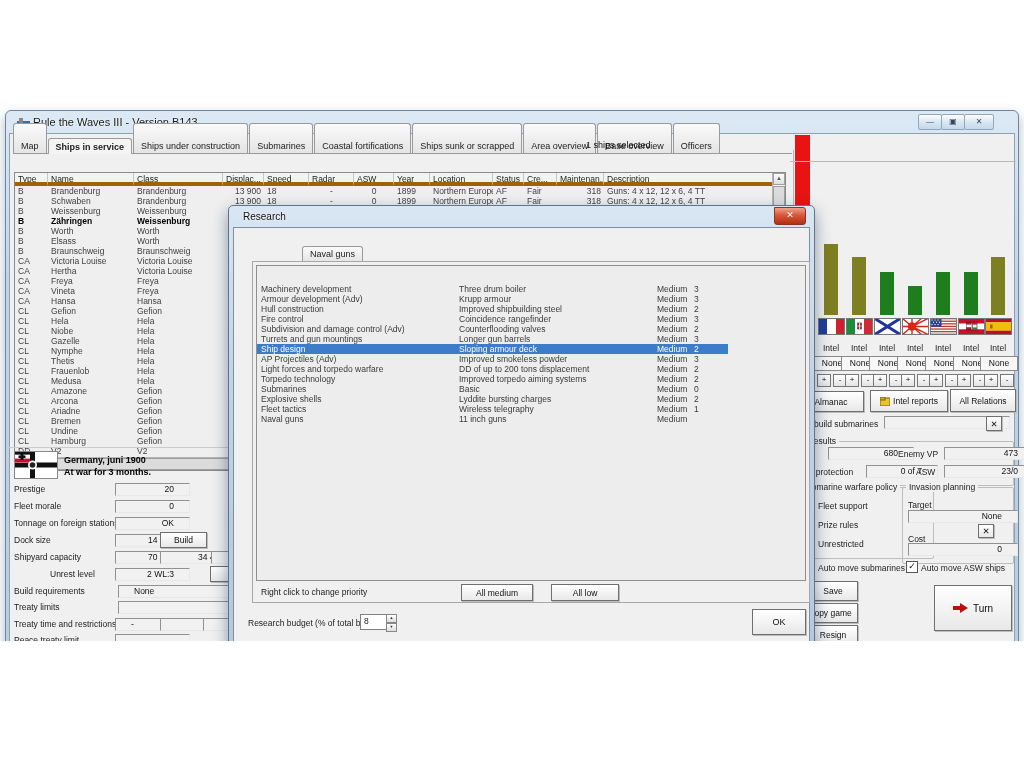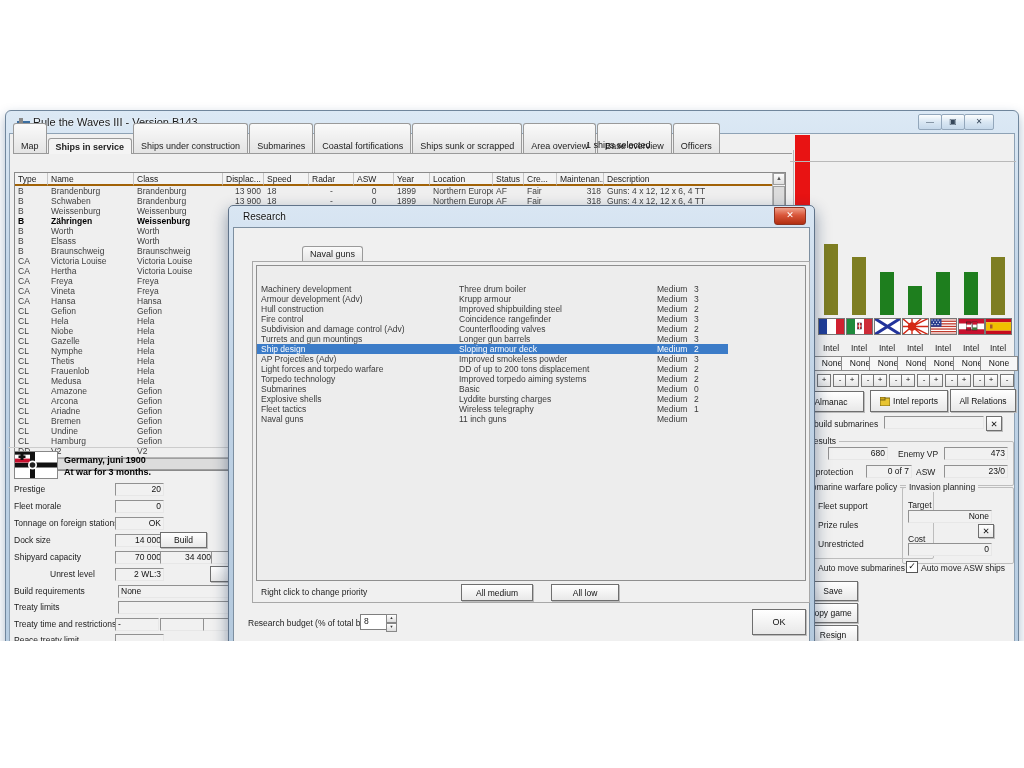--- a/index.html
+++ b/index.html
@@ -27,34 +27,34 @@
        background:linear-gradient(#fafafa,#e4e4e4);border:1px solid #9a9a9a;border-bottom:none;
        border-radius:3px 3px 0 0;color:#222;white-space:nowrap;}
   .tab.active{background:#f4f4f4;position:relative;top:1px;padding-top:2px;font-weight:bold;}
   .sel-label{font-size:9px;margin-left:8px;margin-bottom:2px;white-space:nowrap;color:#111;}
   
   .tablebox{position:absolute;left:4px;top:38px;width:770px;height:297px;background:#efefef;
             border:1px solid #8a8a8a;}
   .thead-grid,.trow{display:grid;grid-template-columns:33px 86px 89px 41px 45px 45px 40px 36px 63px 31px 33px 47px 1fr;}
   .thead-grid{position:absolute;left:0;top:0;right:12px;height:13px;background:#f3f3f3;}
   .th{font-size:8.5px;line-height:12px;padding:0 3px;border-right:1px solid #c6c6c6;
-      border-bottom:2px solid #a16207;color:#1c1c1c;white-space:nowrap;overflow:hidden;}
+      border-bottom:4px solid #a16207;color:#1c1c1c;white-space:nowrap;overflow:hidden;}
   #ship-rows{position:absolute;left:0;top:13px;right:12px;}
   .trow{height:10px;}
   .trow .cell{font-size:8.5px;line-height:10px;padding:0 3px;color:#3f3f3f;white-space:nowrap;overflow:hidden;}
   .trow.bold .cell{font-weight:bold;color:#000;}
   .cell.r{text-align:right}.cell.c{text-align:center}
   .vscroll{position:absolute;right:0;top:0;width:12px;bottom:12px;background:#f2f2f2;border-left:1px solid #b5b5b5;}
   .hscroll{position:absolute;left:0;right:12px;bottom:0;height:12px;background:#f2f2f2;border-top:1px solid #b5b5b5;}
   .sbtn{position:absolute;background:linear-gradient(#fdfdfd,#dfdfdf);border:1px solid #9f9f9f;
         font-size:6px;color:#555;text-align:center;line-height:9px;}
   .sthumb{position:absolute;background:#dcdcdc;border:1px solid #9f9f9f;}
   
   .fld{position:absolute;background:#f1f1f1;border:1px solid;border-color:#919191 #e7e7e7 #e7e7e7 #919191;
-       font-size:8.5px;line-height:11px;padding:0 2px;white-space:nowrap;overflow:hidden;color:#111;}
+       font-size:8.5px;line-height:11px;padding:0 15px;white-space:nowrap;overflow:hidden;color:#111;}
   .fld.r{text-align:right}
   .btn{position:absolute;background:linear-gradient(#ffffff,#e8e8e8);border:1px solid #6f6f6f;
        box-shadow:1px 1px 0 #bcbcbc;font-size:8.5px;color:#111;text-align:center;
        display:flex;align-items:center;justify-content:center;white-space:nowrap;}
   .lbl{position:absolute;font-size:8.5px;white-space:nowrap;color:#1c1c1c;}
   .group{position:absolute;border:1px solid #bdbdbd;border-radius:2px;}
   .glabel{position:absolute;font-size:8.5px;background:#f0f0f0;padding:0 3px;white-space:nowrap;color:#1c1c1c;}
   .cb{position:absolute;width:10px;height:10px;background:#fff;border:1px solid #555;
       font-size:9px;line-height:9px;text-align:center;color:#111;}
   
@@ -775,20 +775,26 @@
 
   <div class="btn" style="left:808px;top:581px;width:48px;height:18px;">
       <span>Save</span>
     </div>
   <div class="btn" style="left:802px;top:603px;width:54px;height:18px;">
       <span>Copy game</span>
     </div>
   <div class="btn" style="left:808px;top:625px;width:48px;height:18px;">
       <span>Resign</span>
     </div>
+  <div class="btn" style="left:934px;top:585px;width:76px;height:44px;font-size:10px;">
+    <span style="margin-right:5px;line-height:0;"><svg width="15" height="10">
+          <path d="M0 3h7V0l8 5-8 5V7H0z" fill="#bb0e0e"></path>
+        </svg></span>
+    <span>Turn</span>
+  </div>
 
   <div class="dialog">
     <span class="dlg-title">Research</span>
     <span class="dlg-close">✕</span>
     <div class="dlg-client">
       <span class="dtab active" style="left:24px;top:18px;">General</span>
       <span class="dtab" style="left:68px;top:18px;">Naval guns</span>
       <div class="tabframe" style="left:18px;top:33px;width:556px;height:340px;">
         <div class="listbox" style="left:3px;top:3px;width:548px;height:314px;">
           <div id="res-rows">

